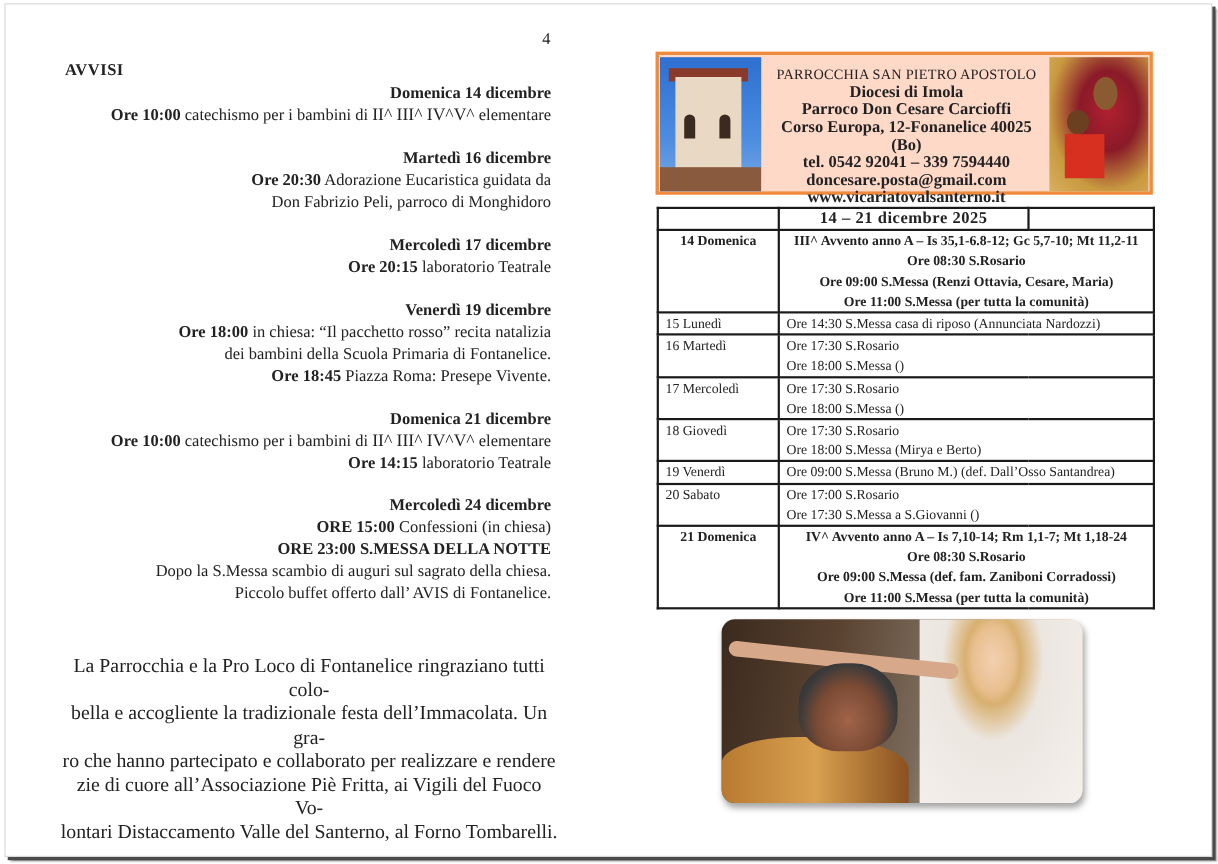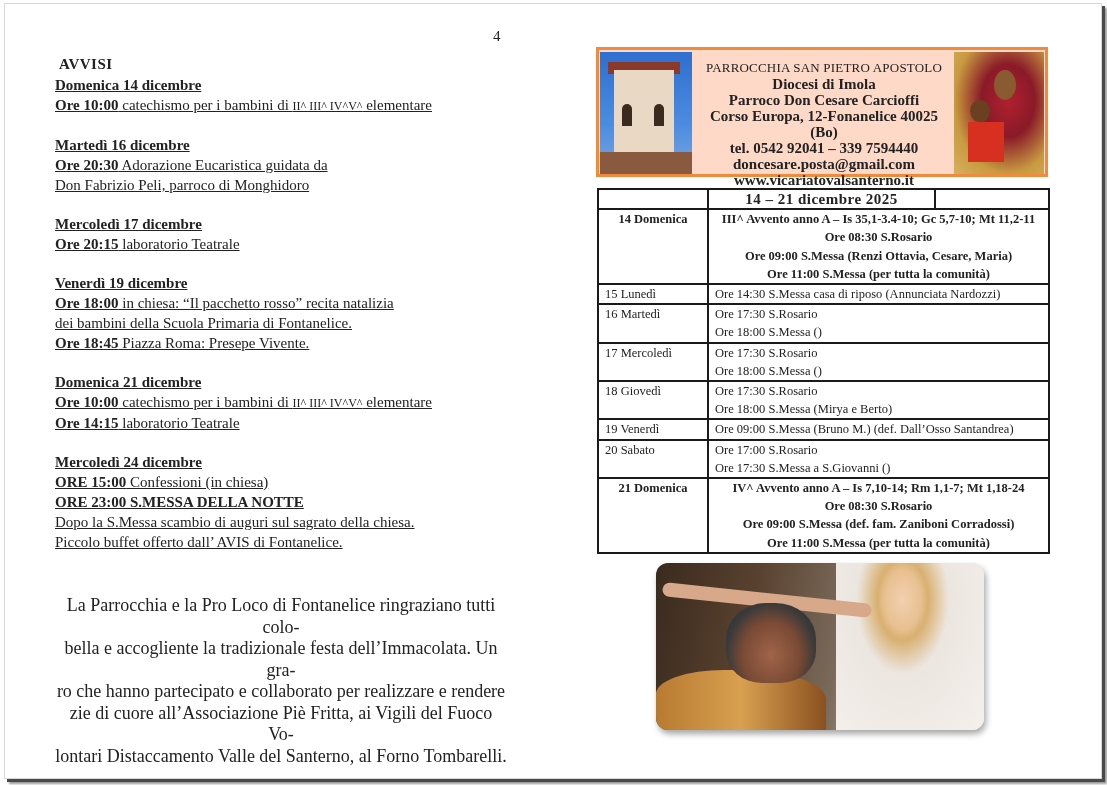--- a/index.html
+++ b/index.html
@@ -7,24 +7,24 @@
          font-family: "Liberation Serif", "DejaVu Serif", serif; color: #222; }
 
   .page { position: absolute; left: 4px; top: 3px; width: 1096px; height: 774px;
           background: #fff; border: 1px solid #d8d8d8;
           box-shadow: 3px 3px 0 #4a4a4a, 5px 5px 2px #9a9a9a; }
 
   .page-number { position: absolute; left: 488px; top: 24px; font-size: 15px; }
 
   .left-col { position: absolute; left: 50px; top: 52px; width: 446px; }
   .section-title { font-weight: bold; font-size: 15px; letter-spacing: 0.5px; margin: 0 0 2px 4px; }
-  .notice { text-align: left; font-size: 15px; line-height: 20px; margin-bottom: 19px; text-decoration: underline; }
+  .notice { text-align: right; font-size: 15px; line-height: 20px; margin-bottom: 19px; }
   .notice .day { font-weight: bold; }
   .notice b { font-weight: bold; }
-  .notice .sc { font-size: 12px; }
+  .notice .sc { font-size: 16px; }
   .thanks { position: absolute; left: 50px; top: 591px; width: 452px; text-align: center;
             font-size: 18px; line-height: 21.5px; }
 
   
   .banner { position: absolute; left: 596px; top: 47px; width: 452px; height: 130px;
             border: 3px solid #f08a3c; background: #ffd9c8; box-sizing: border-box; }
   .banner .pic-tower { position: absolute; left: 1px; top: 2px; width: 92px; height: 122px;
             background: linear-gradient(180deg,#2e6fd0 0%,#4c8ce0 60%,#7aa8e0 100%); overflow: hidden; }
   .tower-body { position: absolute; left: 14px; top: 18px; width: 60px; height: 100px; background: #e8d8c4; }
   .tower-roof { position: absolute; left: 8px; top: 10px; width: 72px; height: 12px; background: #8a3a2a; }
@@ -143,21 +143,21 @@
 <table class="schedule">
   <tbody id="schedule-body">
     <tr class="hdr">
       <td class="daycol" style="width:96px"></td>
       <td class="hdr-title" style="border-right: 2px solid rgb(26, 26, 26);">14 – 21  dicembre  2025</td>
     <td style="width: 100px;"></td>
       </tr>
   <tr>
         <td class="daycol bold">14 Domenica</td>
         <td class="bold" colspan="2">
-          <span class="line">III^ Avvento anno A – Is 35,1-3.4-10; Gc 5,7-10; Mt 11,2-11</span>
+          <span class="line">III^ Avvento anno A – Is 35,1-6.8-12; Gc 5,7-10; Mt 11,2-11</span>
           <span class="line">Ore 08:30 S.Rosario</span>
           <span class="line">Ore 09:00 S.Messa (Renzi Ottavia, Cesare, Maria)</span>
           <span class="line">Ore 11:00 S.Messa (per tutta la comunità)</span>
         </td>
       </tr>
       <tr>
         <td class="daycol">15 Lunedì</td>
         <td colspan="2">
           <span class="line">Ore 14:30 S.Messa casa di riposo (Annunciata Nardozzi)</span>
         </td>

